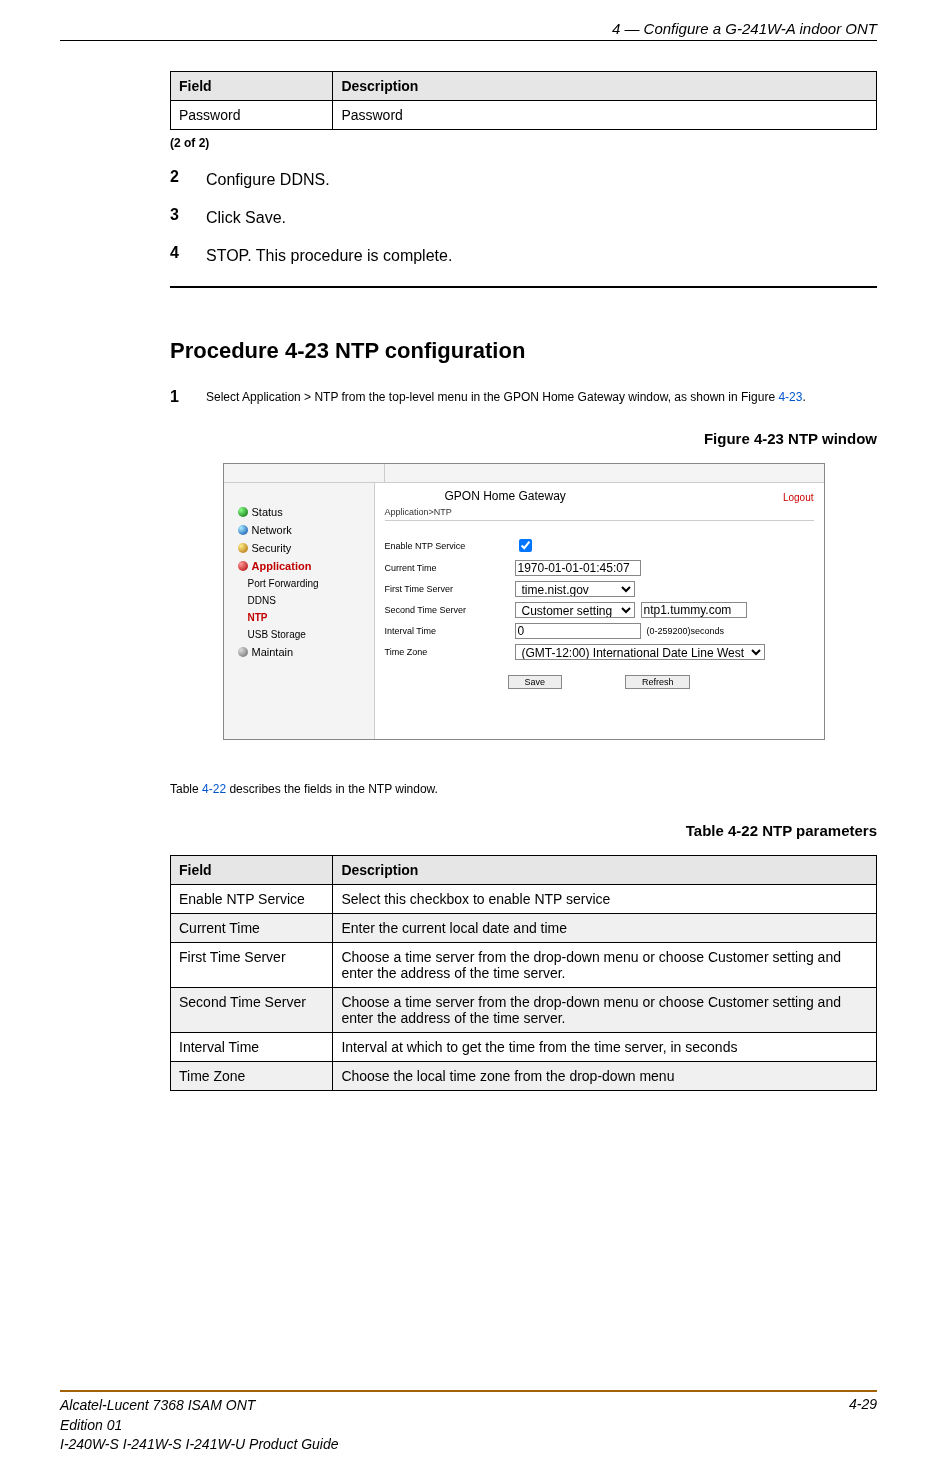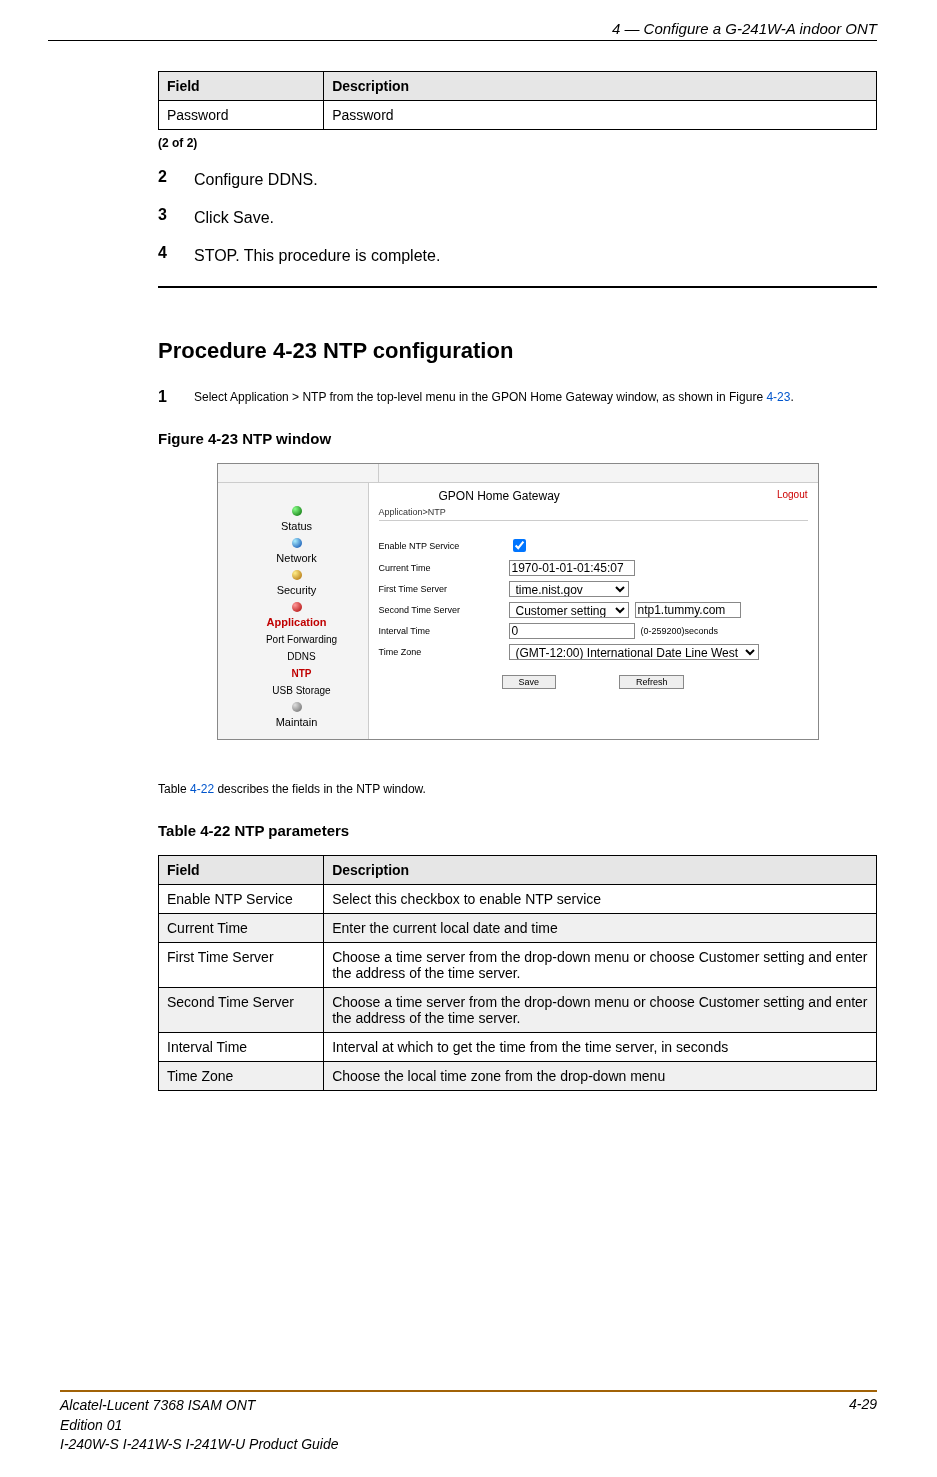--- a/index.html
+++ b/index.html
@@ -8,21 +8,21 @@
     padding: 0;
     width: 937px;
     height: 1477px;
     background: #fff;
     font-family: Verdana, Geneva, sans-serif;
     color: #000;
     position: relative;
   }
   .page {
     box-sizing: border-box;
-    padding: 20px 60px 0 48px;
+    padding: 20px 60px 0 60px;
     width: 100%;
     height: 100%;
   }
   .running-head {
     font-style: italic;
     font-size: 15px;
     text-align: right;
     border-bottom: 1px solid #000;
     padding-bottom: 3px;
     margin-bottom: 30px;
@@ -76,21 +76,21 @@
     border-top: 2px solid #000;
     margin: 18px 0 50px 0;
   }
   h2.proc {
     font-size: 22px;
     font-weight: bold;
     margin: 0 0 24px 0;
   }
   .figure-caption, .table-caption {
     font-weight: bold;
-    text-align: left;
+    text-align: right;
     font-size: 15px;
     margin: 24px 0 16px 0;
   }
   .link { color: #0055cc; }
 
   
   .figure-wrap {
     margin: 0 auto;
     width: 600px;
     border: 1px solid #888;
@@ -111,34 +111,33 @@
     background: #f4f4f4;
     border-right: 1px solid #ccc;
     font-size: 11px;
     padding-top: 20px;
   }
   .fig-sidebar .item {
     padding: 3px 6px 3px 14px;
     display:flex;
     align-items:center;
     gap:4px;
-    flex-direction:column;
   }
   .fig-sidebar .item.sub { padding-left: 24px; font-size: 10px; }
   .fig-sidebar .item.red { color:#c00000; font-weight:bold; }
   .fig-sidebar .item.sel { color:#c00000; font-weight:bold; }
   .dot { width:10px; height:10px; display:inline-block; }
   .dot.green { background: radial-gradient(circle at 30% 30%, #8f8, #060); border-radius:50%; }
   .dot.blue  { background: radial-gradient(circle at 30% 30%, #aef, #04a); border-radius:50%; }
   .dot.gold  { background: radial-gradient(circle at 30% 30%, #fe8, #a60); border-radius:50%; }
   .dot.red   { background: radial-gradient(circle at 30% 30%, #f99, #a00); border-radius:50%; }
   .dot.grey  { background: radial-gradient(circle at 30% 30%, #ddd, #666); border-radius:50%; }
 
   .fig-main { flex:1; padding: 4px 10px 10px 10px; font-size: 10px; }
-  .fig-title-row { display:flex; justify-content:space-between; align-items:flex-start; font-size:12px; padding:2px 0; }
+  .fig-title-row { display:flex; justify-content:space-between; align-items:flex-end; font-size:12px; padding:2px 0; }
   .fig-title-row .title { font-weight: normal; color:#000; margin-left: 60px; }
   .fig-title-row .logout { color:#c00; font-size:10px; }
   .fig-bc { font-size:9px; color:#333; margin:2px 0 4px 0; border-bottom:1px solid #ccc; padding-bottom:3px;}
   .fig-form { padding: 6px 0; }
   .fig-row { display:flex; align-items:center; margin:5px 0; }
   .fig-row .lbl { width: 130px; font-size:9px; }
   .fig-row input[type=text], .fig-row select { font-size:12px; padding:0 2px; height:14px; border:1px solid #888; background:#fff;}
   .fig-row select { height:16px; }
   .fig-row .wide { width: 250px; }
   .fig-row .med { width: 120px; }

